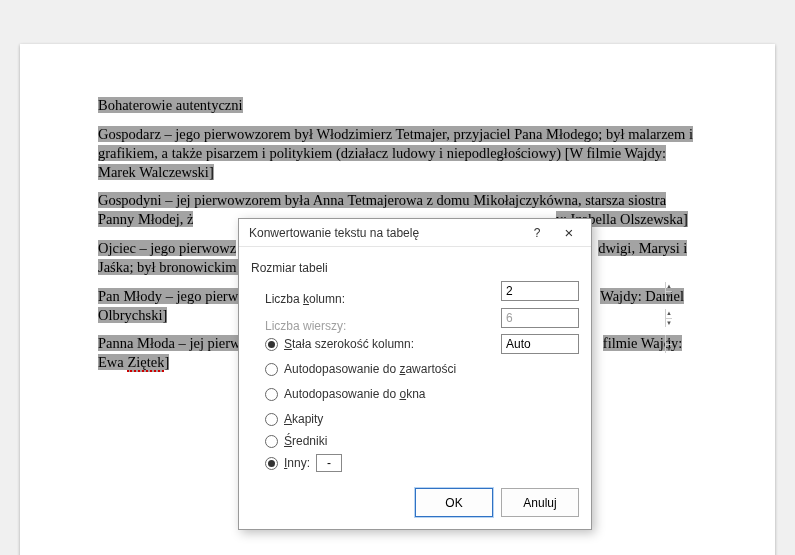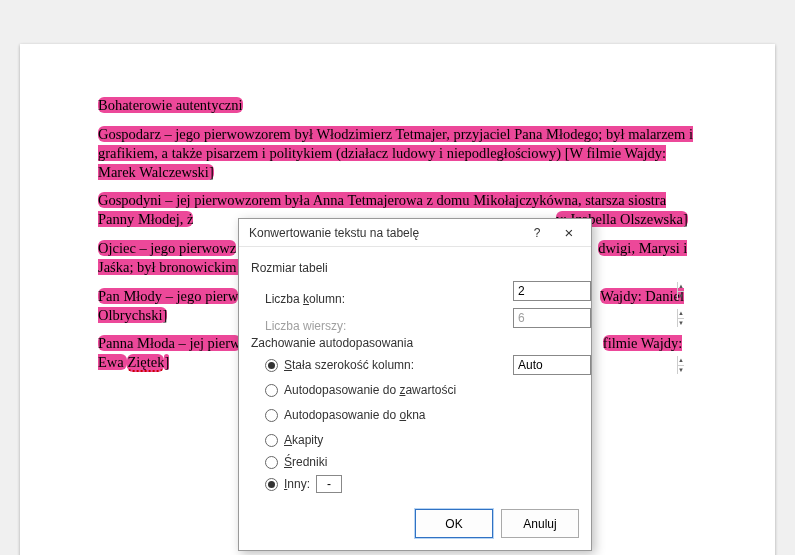--- a/index.html
+++ b/index.html
@@ -20,21 +20,21 @@
     height: 520px;
     background: #fff;
     box-shadow: 0 1px 3px rgba(0,0,0,0.3);
     padding: 52px 78px 20px 78px;
     font-family: "Times New Roman", serif;
     font-size: 14.5px;
     line-height: 1.3;
     color: #000;
   }
   .page p { margin-bottom: 10px; }
-  .hl { background: #ec4899; border-radius: 6px; }
+  .hl { background: #a3a3a3; }
   .squig { border-bottom: 2px dotted #c00; }
 
   .dialog {
     position: absolute;
     left: 238px;
     top: 218px;
     width: 354px;
     background: #fff;
     border: 1px solid #999;
     box-shadow: 3px 3px 10px rgba(0,0,0,0.25);
@@ -51,21 +51,21 @@
   }
   .titlebar .title { flex: 1; font-size: 12px; }
   .titlebar .tbtn {
     width: 32px;
     height: 22px;
     display: flex;
     align-items: center;
     justify-content: center;
     cursor: pointer;
   }
-  .dbody { padding: 8px 0 4px 12px; }
+  .dbody { padding: 8px 12px 4px 12px; }
   .group-label { font-size: 12px; margin: 6px 0 4px 0; }
   .row {
     display: flex;
     align-items: center;
     height: 24px;
     margin: 3px 0 3px 14px;
   }
   .row .lbl { flex: 1; margin-top: 16px; }
   .row.disabled { color: #a0a0a0; }
   .spin {
@@ -237,21 +237,20 @@
       <div class="lbl">Liczba wierszy:</div>
       <div class="spin disabled">
         <input disabled="" value="6" style="">
         <div class="spinbtns">
             <div>▲</div>
             <div>▼</div>
           </div>
       </div>
     </div>
 
-    <div class="group-label">Zachowanie autodopasowania</div>
 
     <div class="radio-row">
       <div class="radio checked"></div>
       <div class="rlbl">
         <span class="und">S</span><span>tała szerokość kolumn:</span>
       </div>
       <div class="rvalue">
         <div class="spin">
           <input value="Auto" style="">
           <div class="spinbtns">

